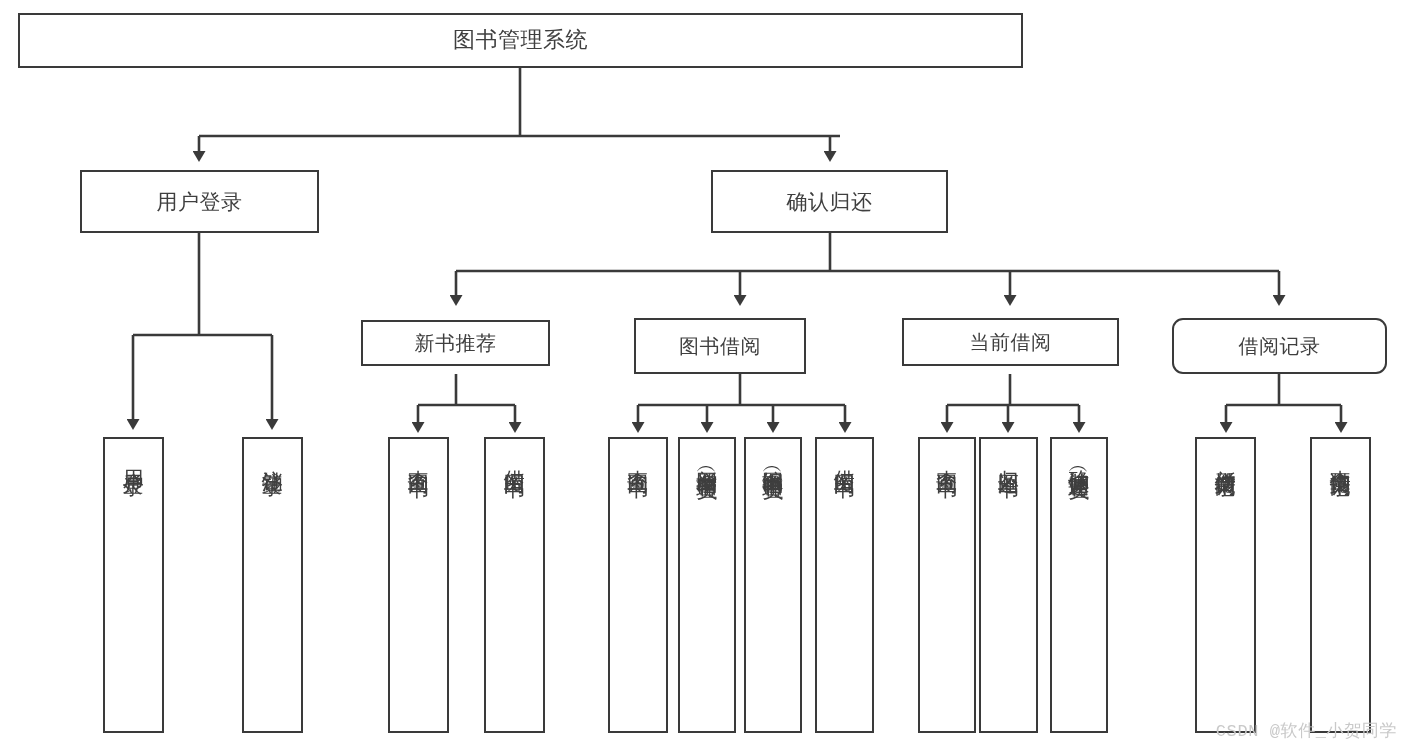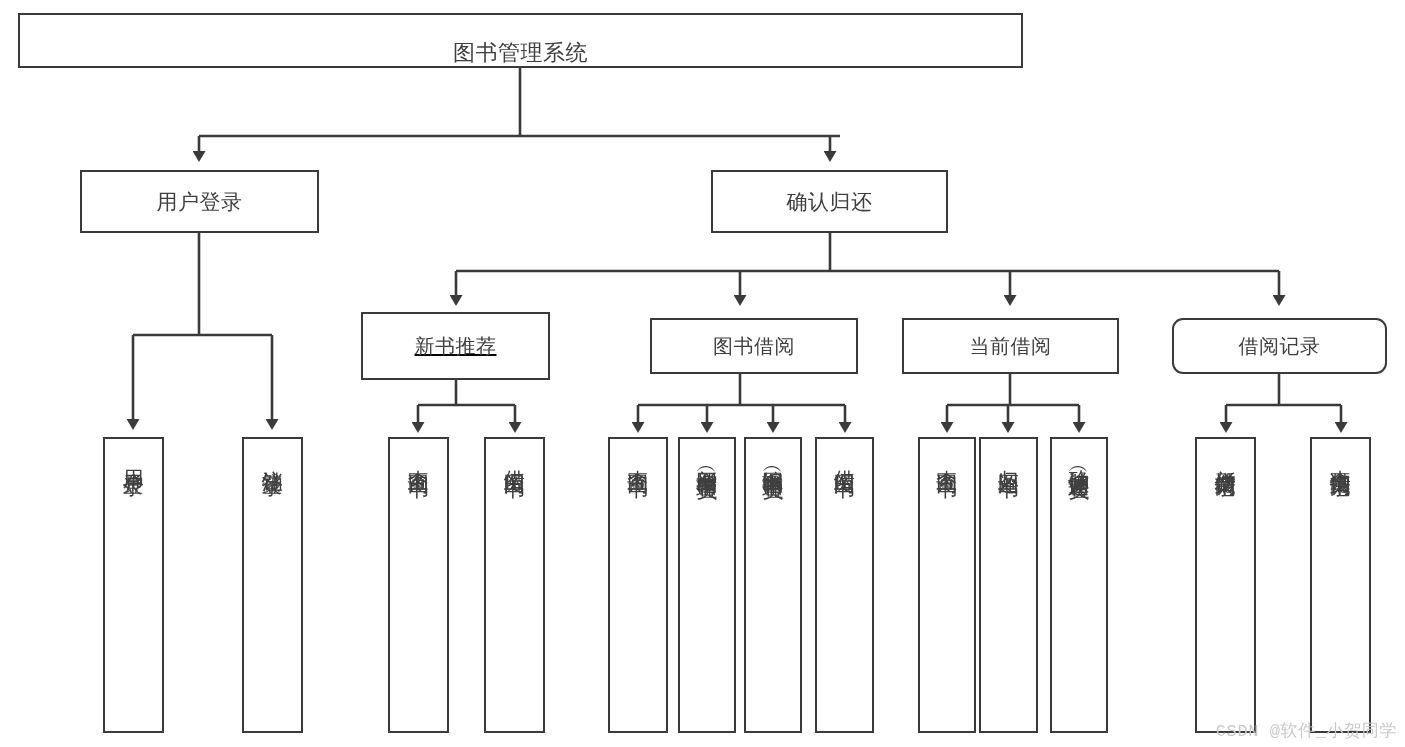--- a/index.html
+++ b/index.html
@@ -1,20 +1,20 @@
 <!DOCTYPE html>
 <html><head>
 <meta charset="utf-8">
 <style>
   html,body{margin:0;padding:0;background:#ffffff;}
   body{width:1405px;height:747px;font-family:"Liberation Sans","DejaVu Sans",sans-serif;overflow:hidden;}
   #stage{position:relative;width:1405px;height:747px;background:#fff;}
   #wires{position:absolute;left:0;top:0;width:1405px;height:747px;}
   .node{position:absolute;box-sizing:border-box;background:#ffffff;border:2px solid #3a3a3a;display:flex;align-items:center;justify-content:center;}
-  .node.lv1{border-width:2px;align-items:flex-end;}
+  .node.lv1{border-width:2px;}
   .node .lbl{color:#3f3f3f;font-size:21px;line-height:1.12;letter-spacing:.5px;white-space:pre;}
   .node.lv1 .lbl{font-size:22px;}
   .node.lv2 .lbl{font-size:21px;}
   .node.lv3 .lbl{font-size:20px;}
   .leaf{align-items:flex-start;justify-content:center;padding-top:14px;}
   .leaf .lbl{
     writing-mode:vertical-rl;
     text-orientation:upright;
     font-size:21px;
     line-height:1.02;
@@ -85,27 +85,27 @@
     <span class="lbl">图书管理系统</span>
   </div>
 
   <div class="node lv2" style="left:80px;top:170px;width:239px;height:63px;">
     <span class="lbl">用户登录</span>
   </div>
   <div class="node lv2" style="left:711px;top:170px;width:237px;height:63px;">
     <span class="lbl">确认归还</span>
   </div>
 
-  <div class="node lv3" style="left:361px;top:312px;width:189px;height:68px;text-decoration:underline;">
+  <div class="node lv3" style="left:361px;top:320px;width:189px;height:46px;">
     <span class="lbl">新书推荐</span>
   </div>
-  <div class="node lv3" style="left:634px;top:318px;width:208px;height:56px;margin-left:16px;">
+  <div class="node lv3" style="left:634px;top:318px;width:172px;height:56px;">
     <span class="lbl">图书借阅</span>
   </div>
-  <div class="node lv3" style="left:902px;top:318px;width:217px;height:56px;align-items:center;">
+  <div class="node lv3" style="left:902px;top:318px;width:217px;height:48px;align-items:center;">
     <span class="lbl">当前借阅</span>
   </div>
   <div class="node lv3" style="left:1172px;top:318px;width:215px;height:56px;border-radius:11px;">
     <span class="lbl">借阅记录</span>
   </div>
 
   <div class="node leaf" style="left:103px;top:437px;width:61px;height:296px;">
     <span class="lbl">用户登录</span>
   </div>
   <div class="node leaf" style="left:242px;top:437px;width:61px;height:296px;">

